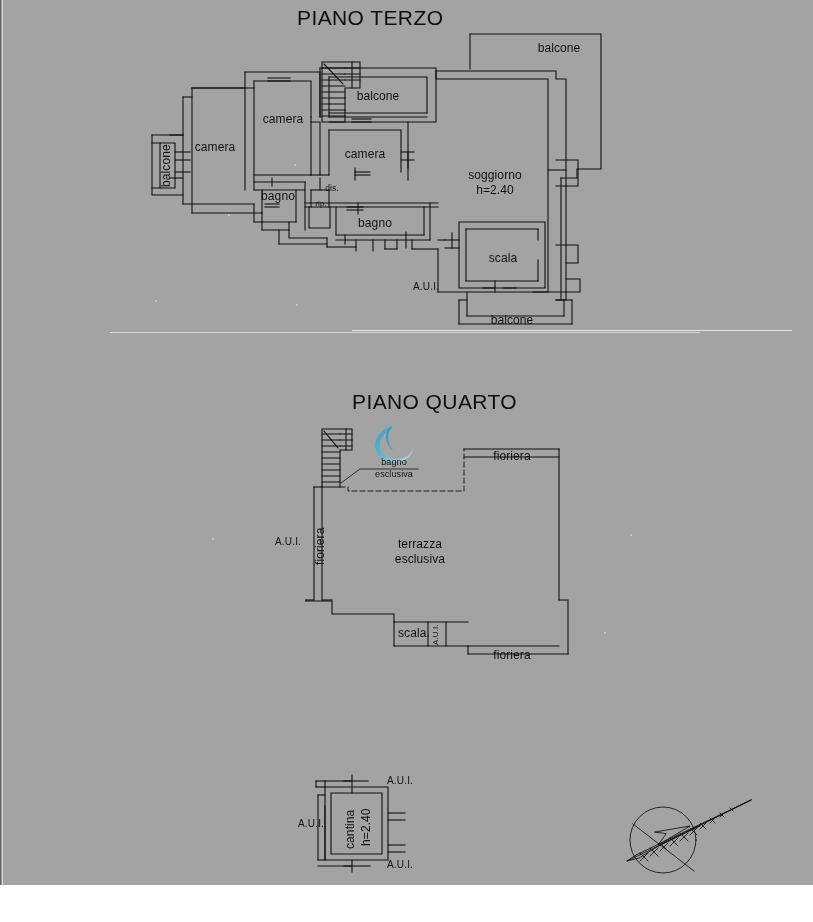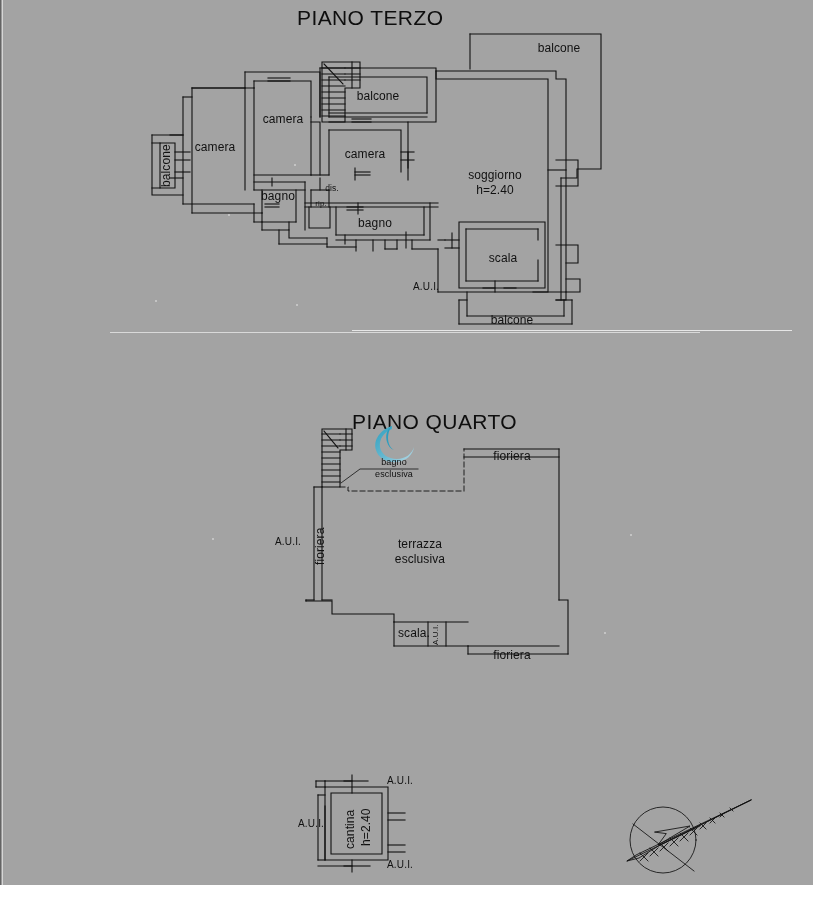--- a/index.html
+++ b/index.html
@@ -90,21 +90,21 @@
   <div class="spec" style="left:294px;top:164px;"></div>
   <div class="spec" style="left:155px;top:300px;"></div>
   <div class="spec" style="left:296px;top:304px;"></div>
   <div class="spec" style="left:212px;top:538px;"></div>
   <div class="spec" style="left:630px;top:534px;"></div>
   <div class="spec" style="left:604px;top:632px;"></div>
   <div class="spec" style="left:250px;top:906px;"></div>
 
   <div class="plan-title" style="left:297px; top:4px;">PIANO TERZO</div>
 
-  <div class="plan-title" style="left:352px; top:408px;">PIANO QUARTO</div>
+  <div class="plan-title" style="left:352px; top:388px;">PIANO QUARTO</div>
 
 
   <svg class="draw" viewBox="0 0 813 922">
     <g fill="none" stroke="#111111" stroke-width="1.1" stroke-linecap="square" stroke-linejoin="miter">
 
       <g>
 
         <path d="M470,34 L601,34 L601,169 L577,169 L577,178 L561,178"></path>
         <path d="M470,34 L470,69"></path>
 

